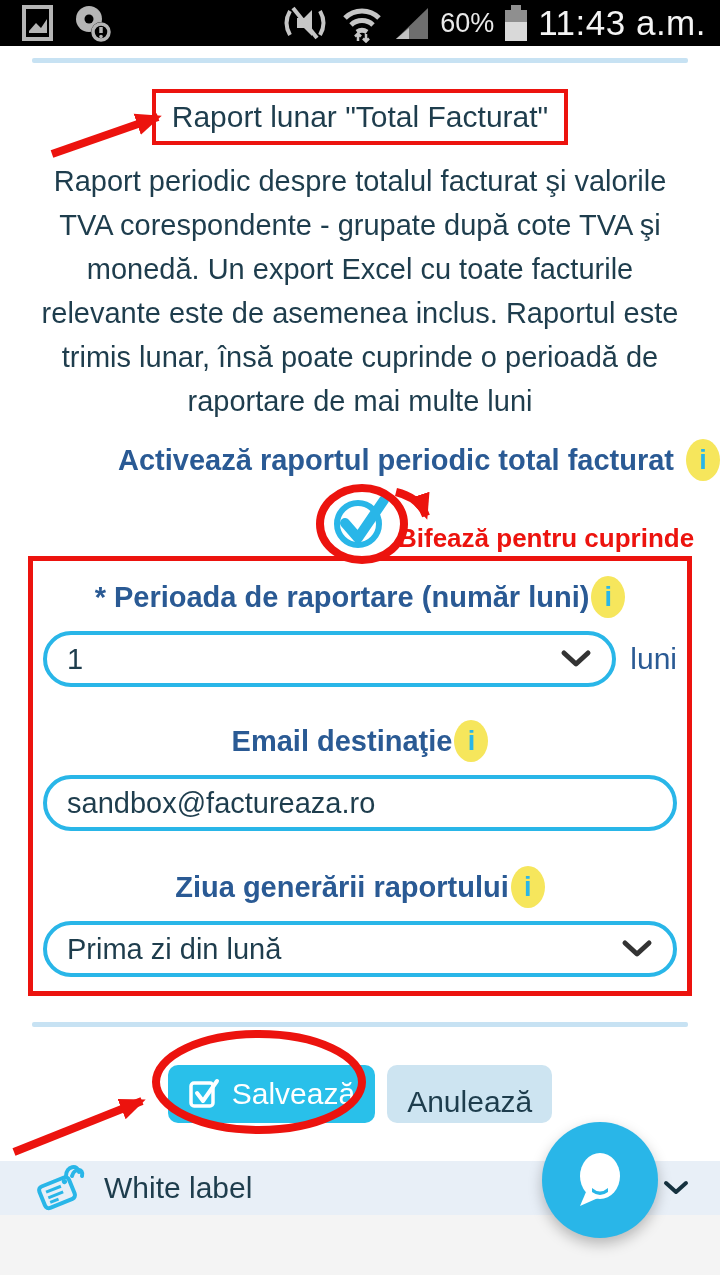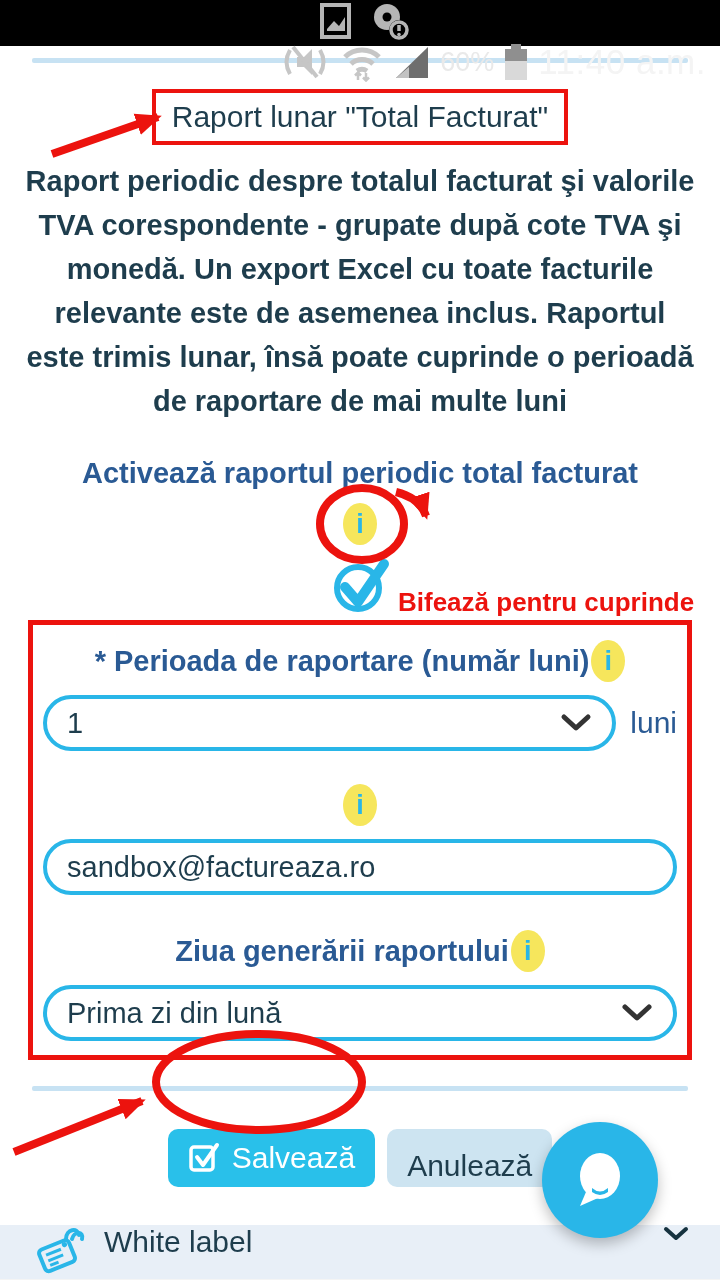--- a/index.html
+++ b/index.html
@@ -2,42 +2,42 @@
 <html><head>
 <meta charset="utf-8">
 <style>
   * { margin:0; padding:0; box-sizing:border-box; }
   html,body { width:720px; height:1280px; }
   body { font-family:"Liberation Sans", sans-serif; background:#ffffff; position:relative; overflow:hidden; }
 
   .page { position:relative; width:720px; height:1280px; background:#fff; }
 
   
-  .status-bar { height:46px; background:#000; display:flex; align-items:center; padding:0 10px;flex-direction:column; }
+  .status-bar { height:46px; background:#000; display:flex; align-items:center; padding:0 10px; }
   .sb-left { display:flex; align-items:center; gap:16px; margin-left:10px; }
   .sb-right { margin-left:auto; display:flex; align-items:center; gap:9px; margin-right:4px; }
   .sb-pct { color:#e9e9e9; font-size:27px; }
   .sb-time { color:#f4f4f4; font-size:35px; font-weight:300; letter-spacing:0.5px; }
 
   
   .hr-blue { height:5px; background:#c7e2f3; margin:0 32px; border-radius:2px; }
   .hr-top { margin-top:12px; }
   .hr-mid { margin-top:26px; }
 
   
   .title-wrap { display:flex; justify-content:center; margin-top:26px; }
   .title-box { border:4px solid #ec130e; padding:5px 16px; font-size:30px; font-weight:500;
                color:#1e3d4d; line-height:38px; background:#fff; }
 
   
   .description { margin:14px 24px 0; text-align:center; font-size:29px; line-height:44px;
-                 color:#1e3d4d; font-weight:700; }
-
-  
-  .activate-row { margin-top:32px; display:flex; justify-content:flex-end; align-items:center; gap:12px;flex-direction:column; }
+                 color:#1e3d4d; font-weight:400; }
+
+  
+  .activate-row { margin-top:16px; display:flex; justify-content:flex-end; align-items:center; gap:12px; }
   .blue-label { color:#2a5a94; font-weight:bold; font-size:29px; line-height:36px; }
   .info-badge { width:34px; height:42px; background:#f6e65c; border-radius:50%;
                 display:inline-flex; align-items:center; justify-content:center;
                 color:#29b6e8; font-weight:bold; font-size:27px; flex:0 0 auto; }
 
   
   .check-area { position:relative; height:75px; }
   .check-icon { position:absolute; left:331px; top:8px; }
   .check-hint { position:absolute; left:398px; top:42px; color:#ec130e; font-weight:bold; font-size:26px; }
 
@@ -57,21 +57,21 @@
                 font-size:29px; color:#1e3d4d; background:transparent; }
 
   
   .buttons-row { margin-top:38px; display:flex; justify-content:center; align-items:center; gap:12px; }
   .btn { height:58px; border:none; border-radius:10px; display:flex; align-items:center;
          gap:12px; padding:8px 20px; font-family:"Liberation Sans",sans-serif; font-size:30px; cursor:pointer; }
   .btn-save { background:#29c0ea; color:#ffffff; }
   .btn-cancel { background:#cde4f1; color:#1e3d4d;flex-direction:column; }
 
   
-  .footer-row { margin-top:38px; height:54px; background:#e8eff7; display:flex; align-items:flex-start;
+  .footer-row { margin-top:38px; height:54px; background:#e8eff7; display:flex; align-items:center;
                 padding:0 30px 0 36px; }
   .footer-label { margin-left:18px; font-size:30px; color:#1e3d4d; }
   .footer-chev { margin-left:auto; display:flex; align-items:center; }
   .gray-strip { height:60px; background:#f4f4f4; }
 
   
   .chat-widget { position:absolute; left:542px; top:1122px; width:116px; height:116px;
                  border-radius:50%; background:#29b6e8; display:flex; align-items:center;
                  justify-content:center; box-shadow:0 6px 14px rgba(0,0,0,0.25); z-index:6; cursor:pointer; }
 
@@ -116,21 +116,21 @@
       <svg width="38" height="40" viewBox="0 0 38 40">
         <polygon points="3,36 35,36 35,5" fill="#6e6e6e"></polygon>
         <polygon points="3,36 16,36 16,25" fill="#c2c2c2"></polygon>
       </svg>
       <span class="sb-pct">60%</span>
       <svg width="26" height="40" viewBox="0 0 26 40">
         <rect x="8" y="2" width="10" height="5" fill="#8f8f8f"></rect>
         <rect x="2" y="7" width="22" height="31" fill="#d9d9d9"></rect>
         <rect x="2" y="7" width="22" height="12" fill="#8f8f8f"></rect>
       </svg>
-      <span class="sb-time">11:40 a.m.</span>
+      <span class="sb-time">11:43 a.m.</span>
     </div>
   </div>
 
   <div class="hr-blue hr-top"></div>
 
   <div class="title-wrap">
     <div class="title-box">Raport lunar "Total Facturat"</div>
   </div>
 
   <div class="description">Raport periodic despre totalul facturat şi valorile TVA corespondente - grupate după cote TVA şi monedă. Un export Excel cu toate facturile relevante este de asemenea inclus. Raportul este trimis lunar, însă poate cuprinde o perioadă de raportare de mai multe luni</div>
@@ -160,20 +160,21 @@
         <span class="pill-chev">
           <svg width="32" height="20" viewBox="0 0 32 20">
               <path d="M4 4 L16 15 L28 4" fill="none" stroke="#333" stroke-width="5" stroke-linecap="round" stroke-linejoin="round"></path>
             </svg>
         </span>
       </div>
       <span class="pill-suffix">luni</span>
     </div>
 
     <div class="field-label fl-2">
+      <span class="blue-label">Email destinaţie</span>
       <span class="info-badge">i</span>
     </div>
     <div class="pill-row">
       <div class="pill pill-grow">
         <input type="text" value="sandbox@factureaza.ro" style="">
       </div>
     </div>
 
     <div class="field-label fl-3">
       <span class="blue-label">Ziua generării raportului</span>

